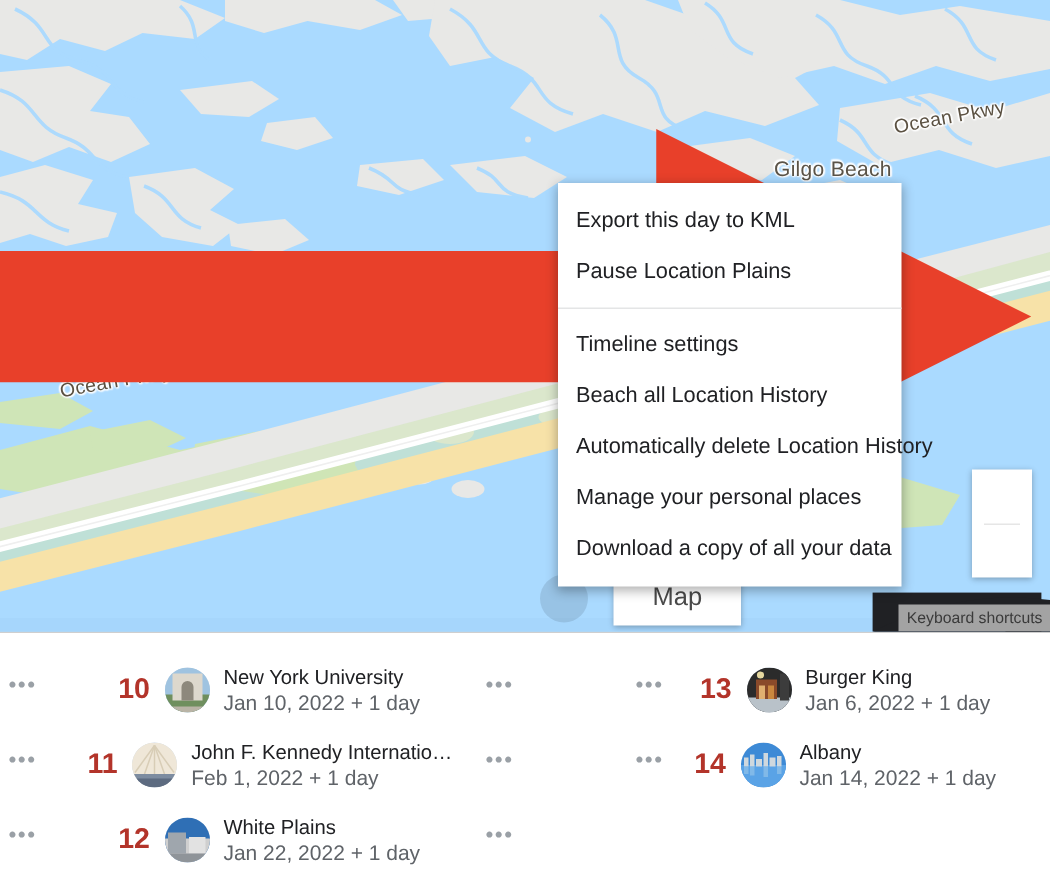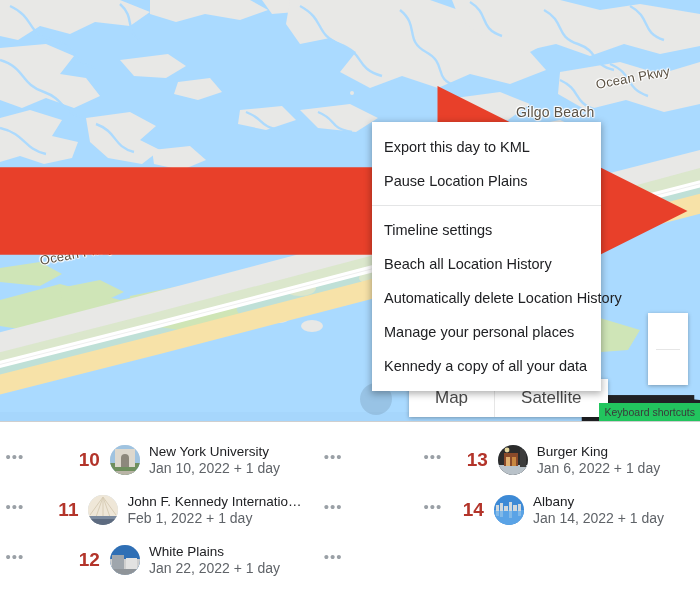--- a/index.html
+++ b/index.html
@@ -99,21 +99,21 @@
     height: 36px; display: flex; align-items: center; justify-content: center;
     cursor: pointer; position: relative;
   }
   .zoomctl div + div::before {
     content: ""; position: absolute; top: 0; left: 8px; right: 8px;
     height: 1px; background: #e6e6e6;
   }
 
   .kbd {
     position: absolute; right: 0; bottom: 0;
-    background: #22c55e;
+    background: #a3a3a3;
     color: #3a3a3a;
     font-size: 10.5px;
     padding: 3px 5px 3px 6px;
     white-space: nowrap;
     z-index: 25;
     cursor: pointer;
   }
 
   
   .list {
@@ -289,35 +289,34 @@
       </div>
       <div class="tb-icon ic-gear active">
         <svg width="22" height="22" viewBox="0 0 24 24">
           <path fill="#202124" d="M19.14,12.94a7.43,7.43,0,0,0,.05-.94,7.43,7.43,0,0,0-.05-.94l2-1.58a.49.49,0,0,0,.12-.61l-1.92-3.32a.49.49,0,0,0-.59-.22l-2.39,1a7.3,7.3,0,0,0-1.62-.94l-.36-2.54A.48.48,0,0,0,13.9,2H10.1a.48.48,0,0,0-.47.41L9.27,4.95a7.3,7.3,0,0,0-1.62.94l-2.39-1a.49.49,0,0,0-.59.22L2.75,8.43a.49.49,0,0,0,.12.61l2,1.58a7.43,7.43,0,0,0,0,1.88l-2,1.58a.49.49,0,0,0-.12.61l1.92,3.32a.49.49,0,0,0,.59.22l2.39-1a7.3,7.3,0,0,0,1.62.94l.36,2.54a.48.48,0,0,0,.47.41h3.8a.48.48,0,0,0,.47-.41l.36-2.54a7.3,7.3,0,0,0,1.62-.94l2.39,1a.49.49,0,0,0,.59-.22l1.92-3.32a.49.49,0,0,0-.12-.61ZM12,15.6A3.6,3.6,0,1,1,15.6,12,3.6,3.6,0,0,1,12,15.6Z"></path>
         </svg>
       </div>
     </div>
 
     <div class="maptype">
       <div>Map</div>
-      <div>Satellite</div>
     </div>
 
     <div class="kbd">Keyboard shortcuts</div>
   </div>
 
   <div class="menu">
     <div class="menu-item">Export this day to KML</div>
     <div class="menu-item">Pause Location Plains</div>
     <div class="menu-sep"></div>
     <div class="menu-item">Timeline settings</div>
     <div class="menu-item">Beach all Location History</div>
     <div class="menu-item">Automatically delete Location History</div>
     <div class="menu-item">Manage your personal places</div>
-    <div class="menu-item">Kennedy a copy of all your data</div>
+    <div class="menu-item">Download a copy of all your data</div>
   </div>
 
   <div class="list">
 
     <div class="col col-left">
 
       <div class="row">
         <div class="dots-left">•••</div>
         <div class="spacer-title"></div>
         <div class="idx">10</div>

